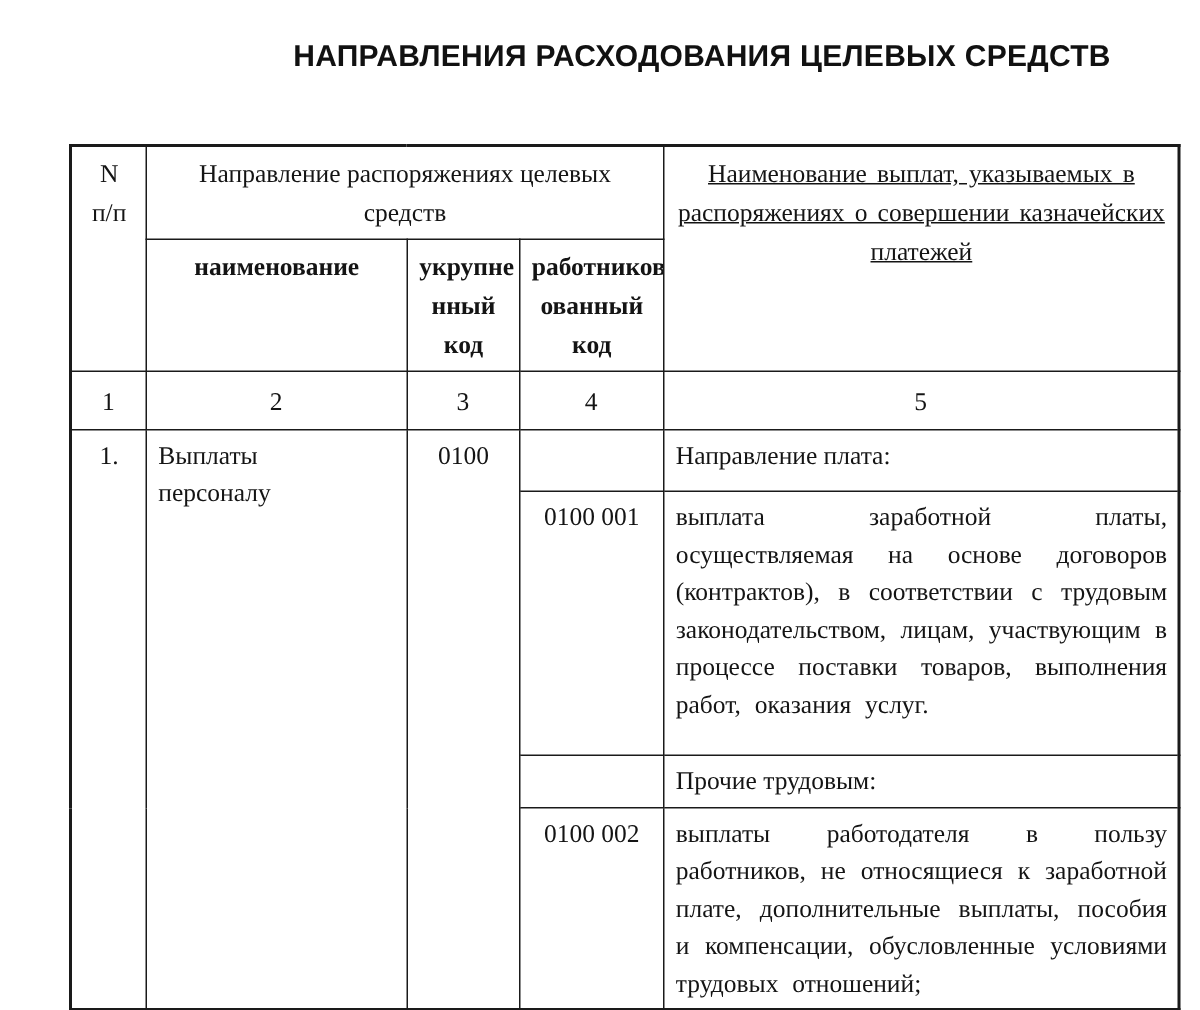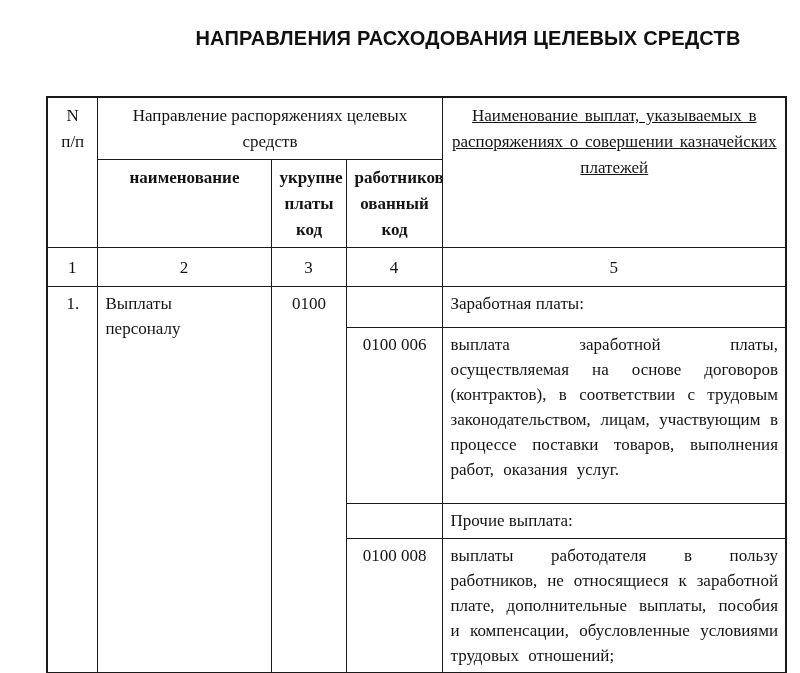--- a/index.html
+++ b/index.html
@@ -76,54 +76,54 @@
       <tr class="r-hdr1">
         <td rowspan="2" class="center pre hdr">N
 п/п</td>
         <td colspan="3" class="center hdr">Направление распоряжениях целевых средств</td>
         <td rowspan="2" class="center hdr hdr-payments">Наименование выплат, указываемых в распоряжениях о совершении казначейских платежей</td>
       </tr>
 
       <tr class="r-hdr2">
         <td class="center hdr">наименование</td>
         <td class="center pre hdr">укрупне
-платы
+нный
 код</td>
         <td class="center pre hdr">работников
 ованный
 код</td>
       </tr>
 
       <tr class="r-nums">
         <td class="center mid">1</td>
         <td class="center mid">2</td>
         <td class="center mid">3</td>
         <td class="center mid">4</td>
         <td class="center mid">5</td>
       </tr>
 
       <tr class="r-a">
         <td rowspan="4" class="center">1.</td>
         <td rowspan="4" class="pre">Выплаты
 персоналу</td>
         <td rowspan="4" class="center">0100</td>
         <td class="center"></td>
-        <td>Заработная платы:</td>
+        <td>Направление плата:</td>
       </tr>
 
       <tr class="r-b">
-        <td class="center">0100 006</td>
+        <td class="center">0100 001</td>
         <td class="justify">выплата заработной платы, осуществляемая на основе договоров (контрактов), в соответствии с трудовым законодательством, лицам, участвующим в процессе поставки товаров, выполнения работ, оказания услуг.</td>
       </tr>
 
       <tr class="r-c">
         <td class="center"></td>
-        <td>Прочие выплата:</td>
+        <td>Прочие трудовым:</td>
       </tr>
 
       <tr class="r-d">
-        <td class="center">0100 008</td>
+        <td class="center">0100 002</td>
         <td class="justify">выплаты работодателя в пользу работников, не относящиеся к заработной плате, дополнительные выплаты, пособия и компенсации, обусловленные условиями трудовых отношений;</td>
       </tr>
     </tbody>
   </table>
 
 </div>
 
 </body></html>

